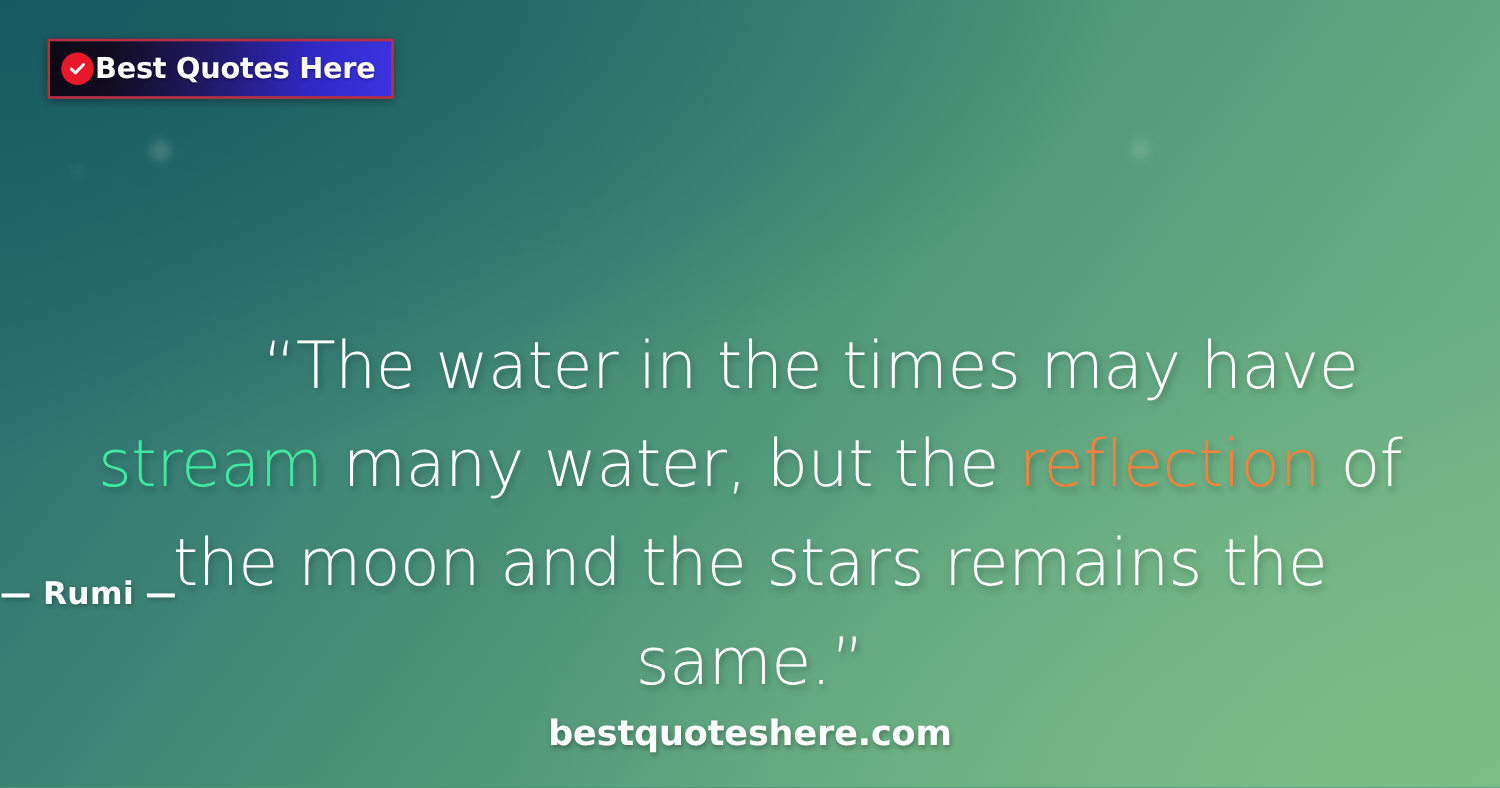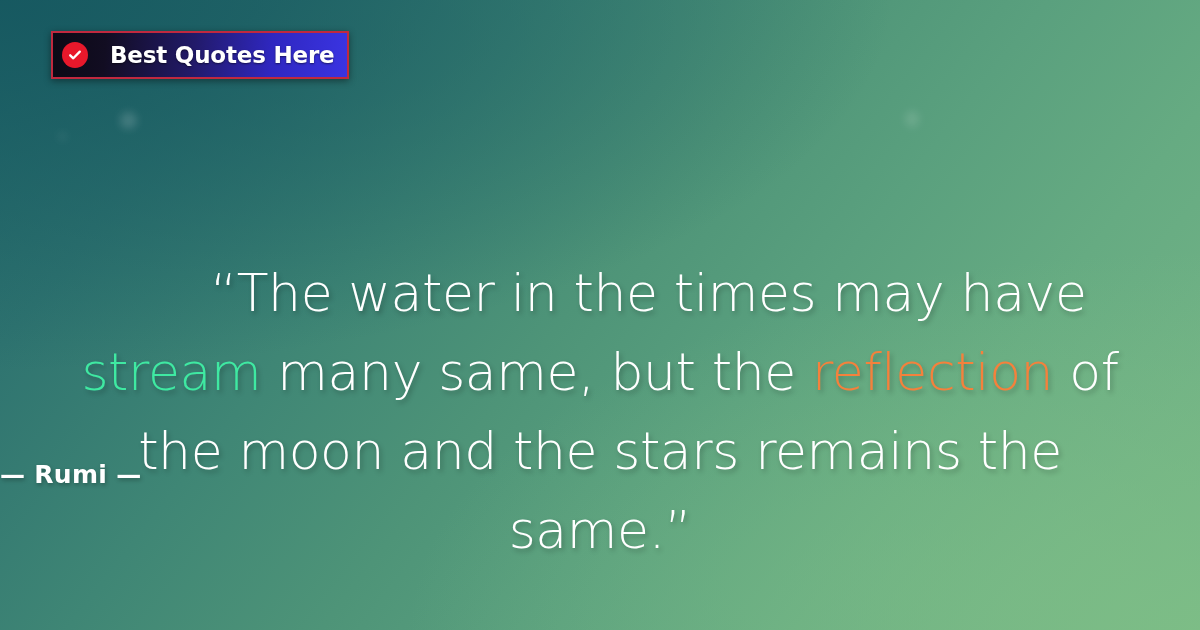--- a/index.html
+++ b/index.html
@@ -43,26 +43,26 @@
     filter:blur(4px);
     pointer-events:none;
   }
   .bokeh.b1 { left:120px; top:112px; width:17px; height:17px; }
   .bokeh.b2 { left:905px; top:111px; width:14px; height:16px; background:rgba(255,255,255,0.13); }
   .bokeh.b3 { left:58px;  top:132px; width:9px;  height:9px;  background:rgba(255,255,255,0.07); }
 
   
   .logo-badge {
     position:absolute;
-    left:51px;
+    left:38px;
     top:31px;
     height:48px;
     display:flex;
     align-items:center;
-    gap:22px;
+    gap:1px;
     padding:0 13px 0 9px;
     background:linear-gradient(95deg, #0b0915 0%, #120d22 18%, #221a6a 48%, #2f27c0 74%, #3a34e2 100%);
     border:2px solid #c0293f;
     box-shadow:0 2px 7px rgba(0,0,0,0.42);
   }
   .check-icon {
     width:26px; height:26px;
     border-radius:50%;
     background:#e8182b;
     display:flex;
@@ -147,20 +147,21 @@
     <span class="check-icon">
       <svg width="16" height="16" viewBox="0 0 16 16" aria-hidden="true">
         <path d="M3.2 8.3 L6.3 11.3 L12.8 4.6" fill="none" stroke="#ffffff" stroke-width="2.3" stroke-linecap="round" stroke-linejoin="round"></path>
       </svg>
     </span>
     <span class="logo-text">Best Quotes Here</span>
   </div>
 
   <div class="quote-block">
     <div class="quote-text">
-      <span>“The water in the times may have </span><span class="hl-green">stream</span><span> many same, but the </span><span class="hl-orange">reflection</span><span> of the moon and the stars remains the same.”</span>
+      <span>“The water in the times may have </span><span class="hl-green">stream</span><span> many water, but the </span><span class="hl-orange">reflection</span><span> of the moon and the stars remains the same.”</span>
     </div>
   </div>
 
   <div class="attribution">— Rumi —</div>
 
+  <div class="footer-url">bestquoteshere.com</div>
 
 </div>
 
 </body></html>

